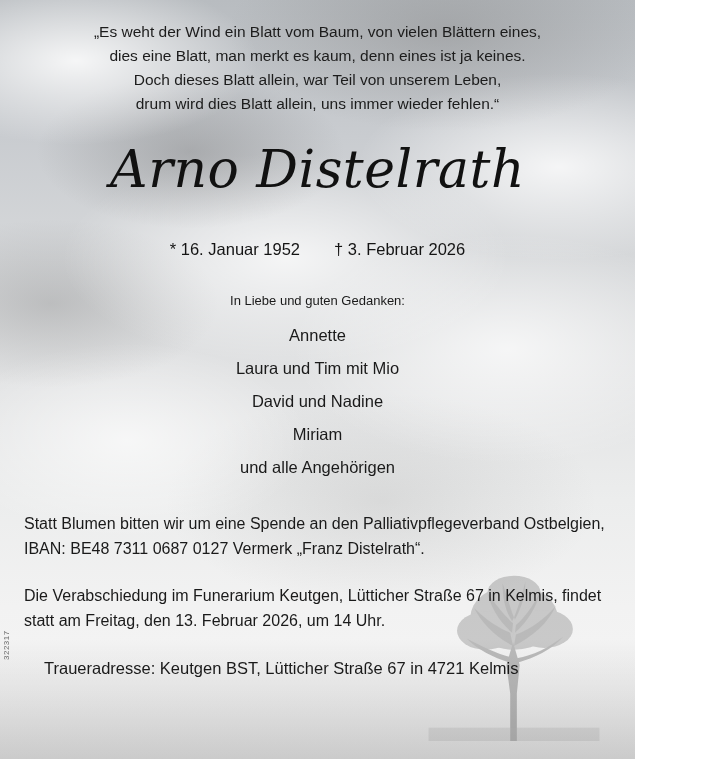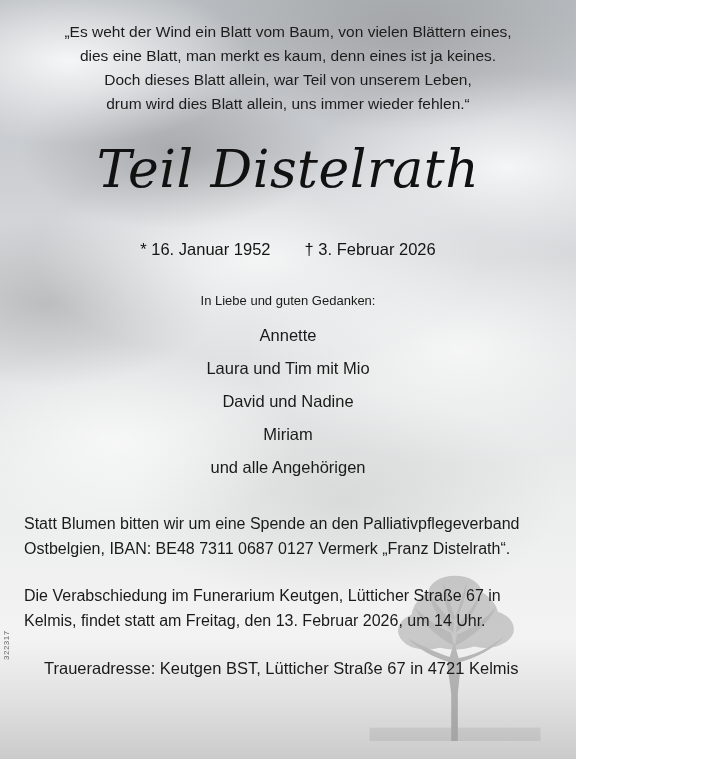--- a/index.html
+++ b/index.html
@@ -9,21 +9,21 @@
   body {
     width: 719px;
     height: 759px;
     font-family: "Liberation Sans", sans-serif;
     background: #ffffff;
     overflow: hidden;
   }
 
   .obituary {
     position: relative;
-    width: 576px;
+    width: 635px;
     height: 759px;
     overflow: hidden;
     color: #1a1a1a;
     background:
       
       radial-gradient(ellipse 260px 120px at 12% 8%, rgba(255,255,255,0.85) 0%, rgba(255,255,255,0) 70%),
       radial-gradient(ellipse 300px 140px at 70% 4%, rgba(120,120,120,0.35) 0%, rgba(255,255,255,0) 72%),
       radial-gradient(ellipse 220px 110px at 30% 20%, rgba(90,90,90,0.30) 0%, rgba(255,255,255,0) 70%),
       radial-gradient(ellipse 280px 130px at 88% 22%, rgba(255,255,255,0.80) 0%, rgba(255,255,255,0) 72%),
       radial-gradient(ellipse 320px 150px at 45% 34%, rgba(255,255,255,0.75) 0%, rgba(255,255,255,0) 70%),
@@ -162,21 +162,21 @@
 
   <div class="content">
 
     <div class="verse">
       <div>„Es weht der Wind ein Blatt vom Baum, von vielen Blättern eines,</div>
       <div>dies eine Blatt, man merkt es kaum, denn eines ist ja keines.</div>
       <div>Doch dieses Blatt allein, war Teil von unserem Leben,</div>
       <div>drum wird dies Blatt allein, uns immer wieder fehlen.“</div>
     </div>
 
-    <div class="name">Teil Distelrath</div>
+    <div class="name">Arno Distelrath</div>
 
     <div class="dates">
       <span>* 16. Januar 1952</span><span class="gap"></span><span>† 3. Februar 2026</span>
     </div>
 
     <div class="dedication">In Liebe und guten Gedanken:</div>
 
     <div class="mourners">
       <div class="m-line">Annette</div>
       <div class="m-line">Laura und Tim mit Mio</div>

